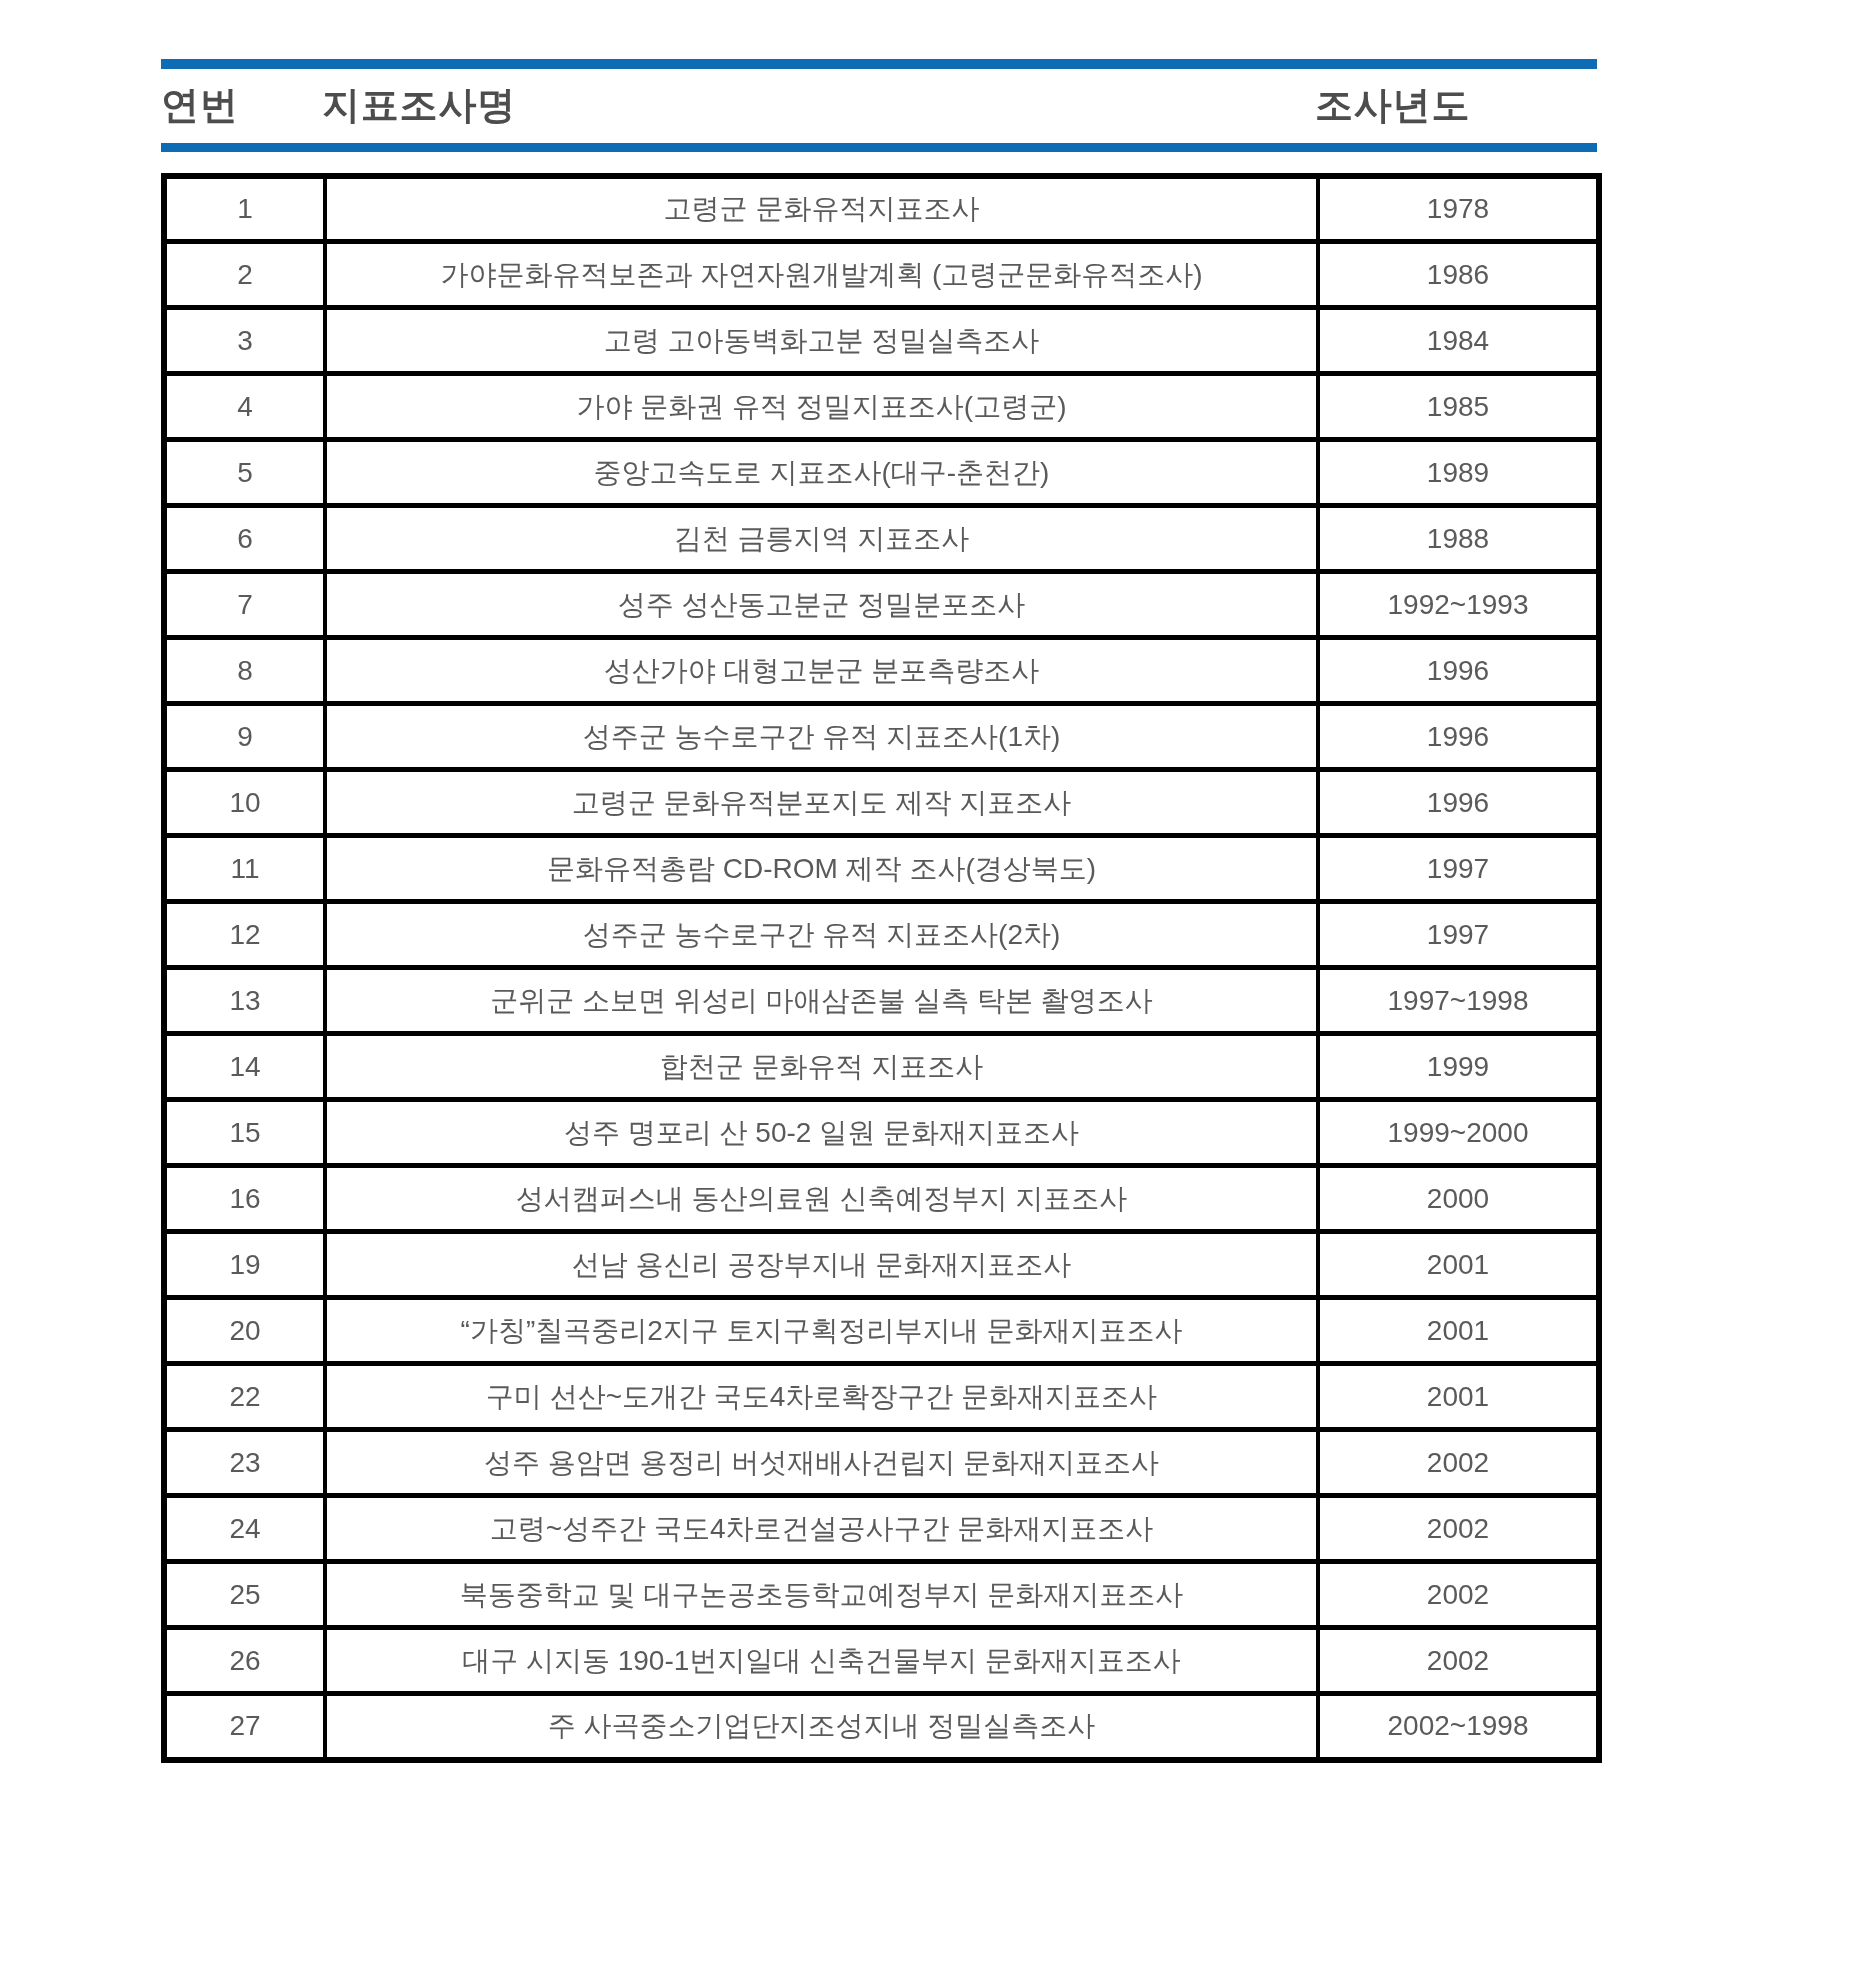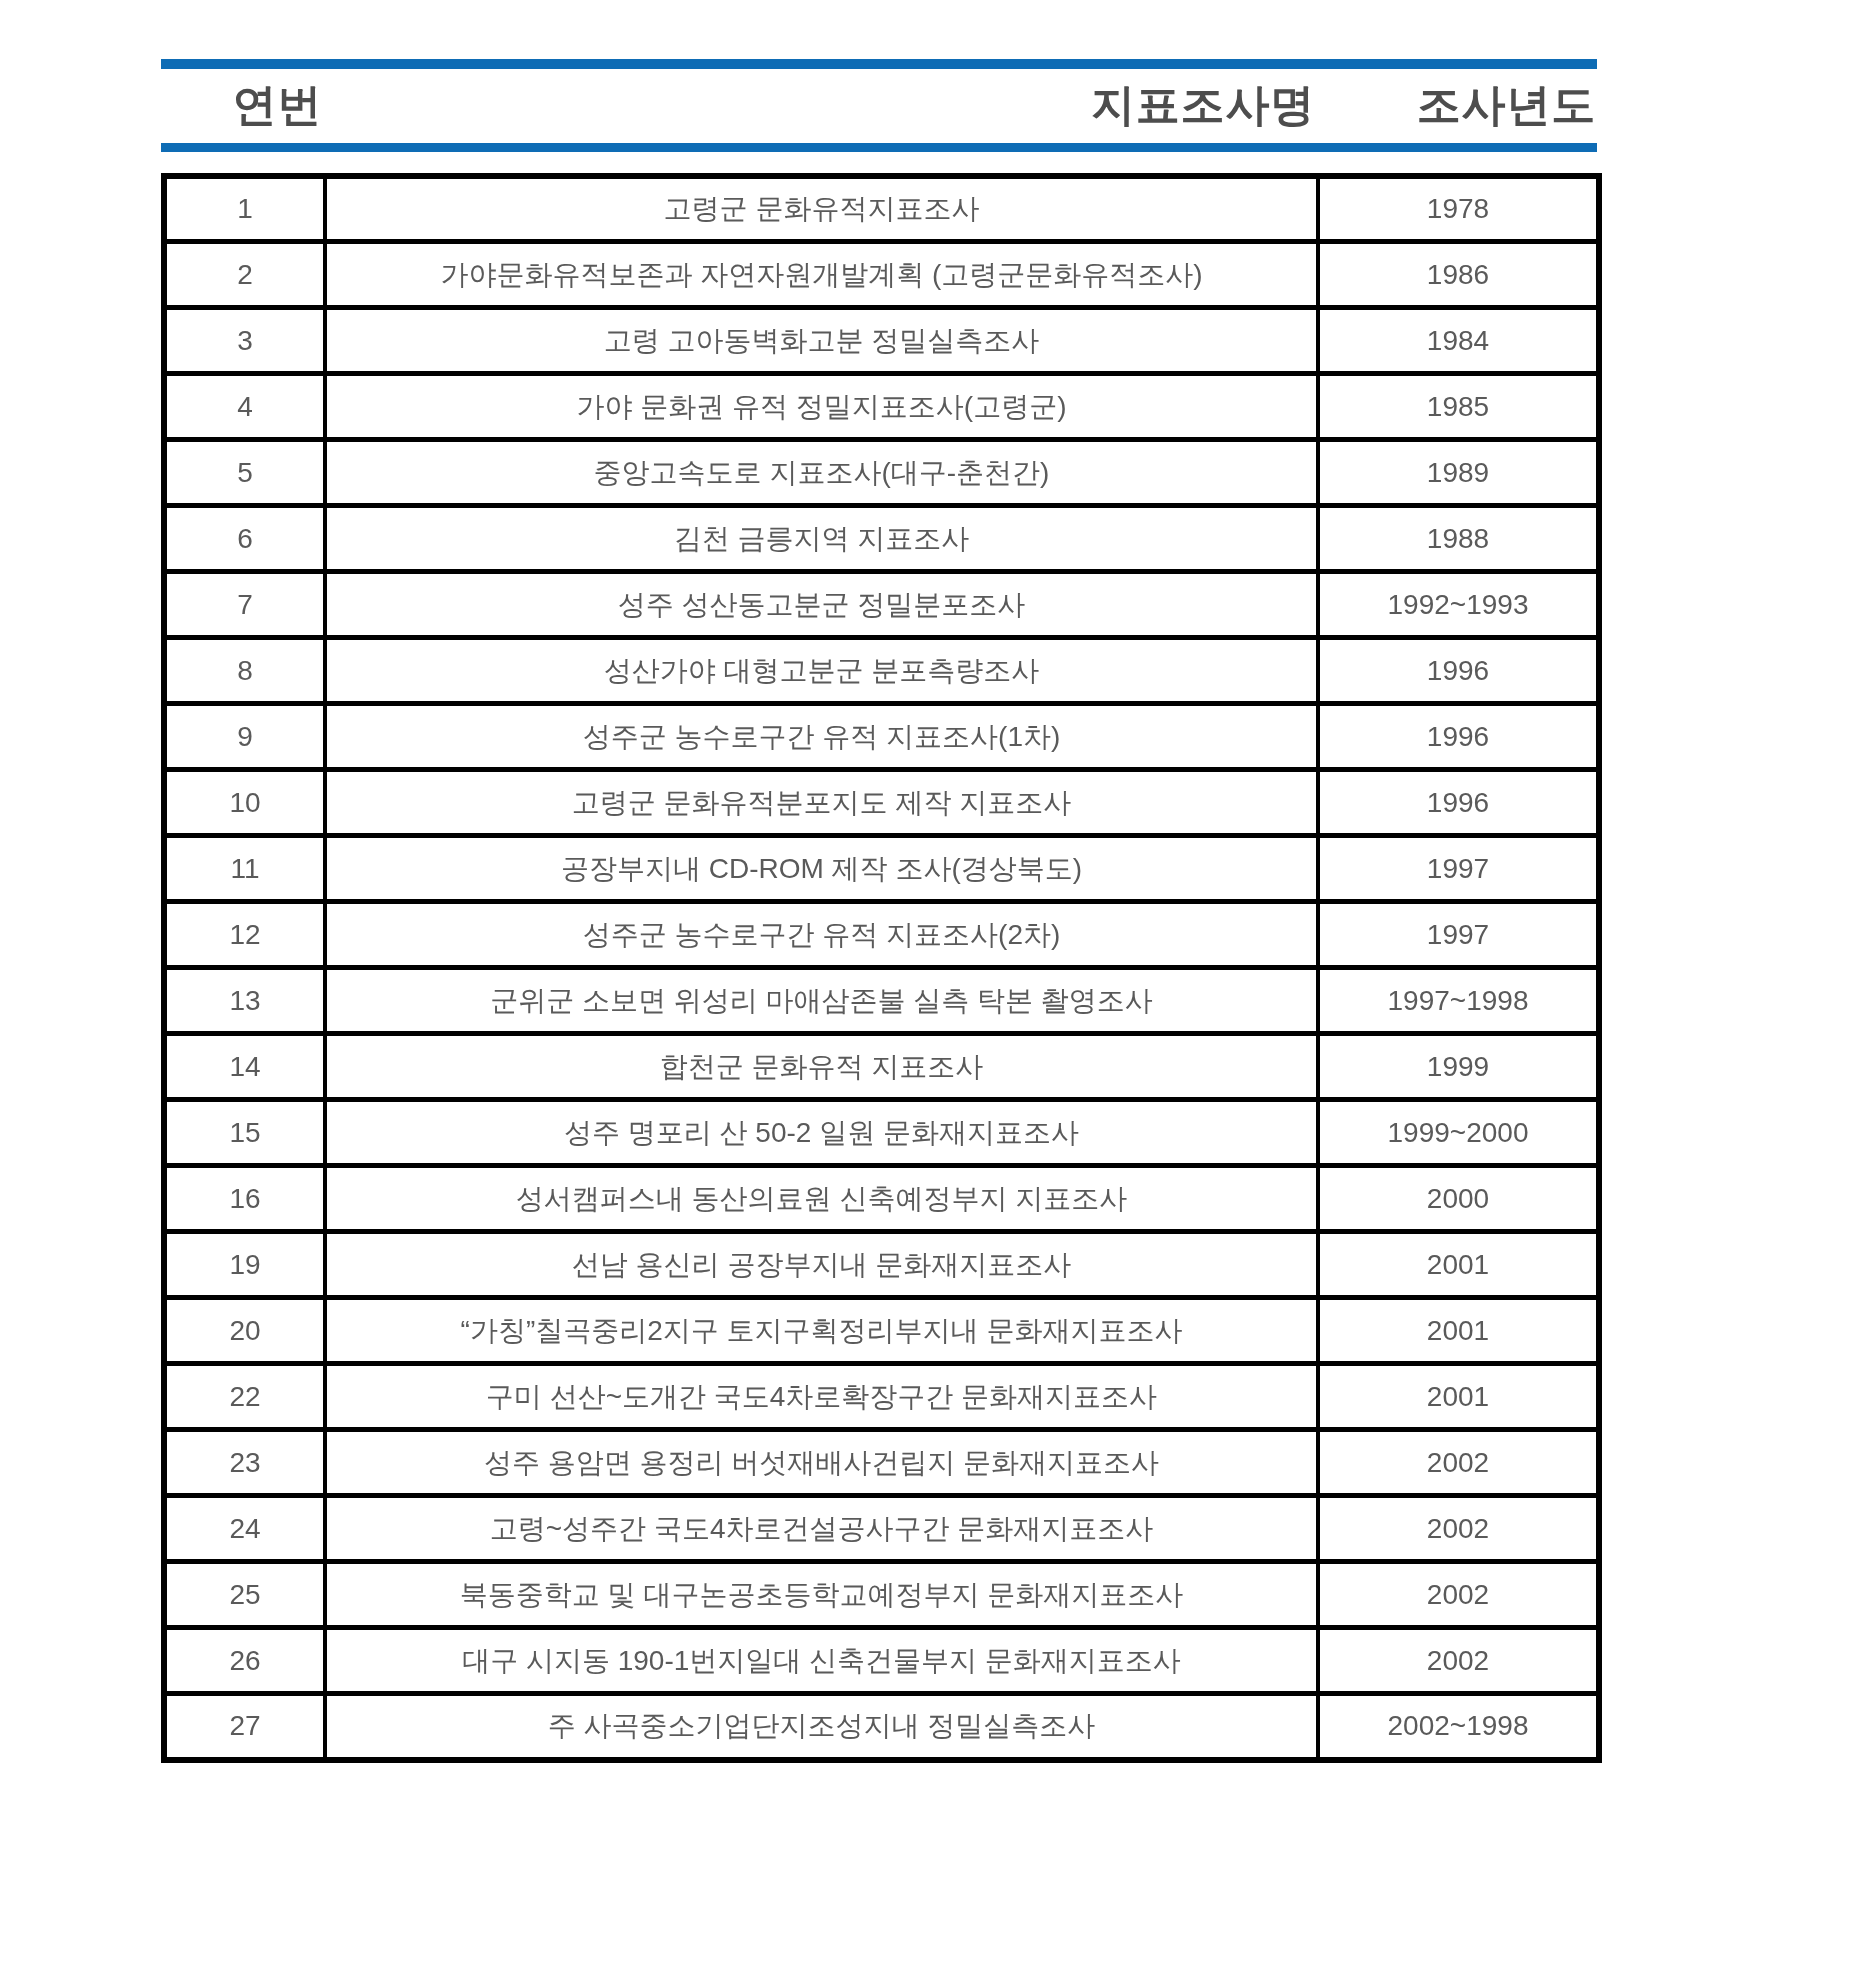--- a/index.html
+++ b/index.html
@@ -33,24 +33,24 @@
   .blue-rule.thin {
     height: 9px;
   }
   .header-band {
     display: flex;
     align-items: center;
     height: 74px;
     width: 100%;
   }
   .header-cell {
-    font-size: 44px;
+    font-size: 38px;
     font-weight: bold;
     color: #4d4d4d;
-    text-align: right;
+    text-align: left;
     letter-spacing: 0.8px;
   }
   .hc-no   { width: 161px; }
   .hc-name { width: 993px; }
   .hc-year { width: 281px; }
   .gap {
     height: 21px;
   }
   table.survey {
     border-collapse: collapse;
@@ -151,21 +151,21 @@
   </tr>
 
   <tr>
     <td class="col-no">10</td>
     <td class="col-name">고령군 문화유적분포지도 제작 지표조사</td>
     <td class="col-year">1996</td>
   </tr>
 
   <tr>
     <td class="col-no">11</td>
-    <td class="col-name">공장부지내 CD-ROM 제작 조사(경상북도)</td>
+    <td class="col-name">문화유적총람 CD-ROM 제작 조사(경상북도)</td>
     <td class="col-year">1997</td>
   </tr>
 
   <tr>
     <td class="col-no">12</td>
     <td class="col-name">성주군 농수로구간 유적 지표조사(2차)</td>
     <td class="col-year">1997</td>
   </tr>
 
   <tr>

